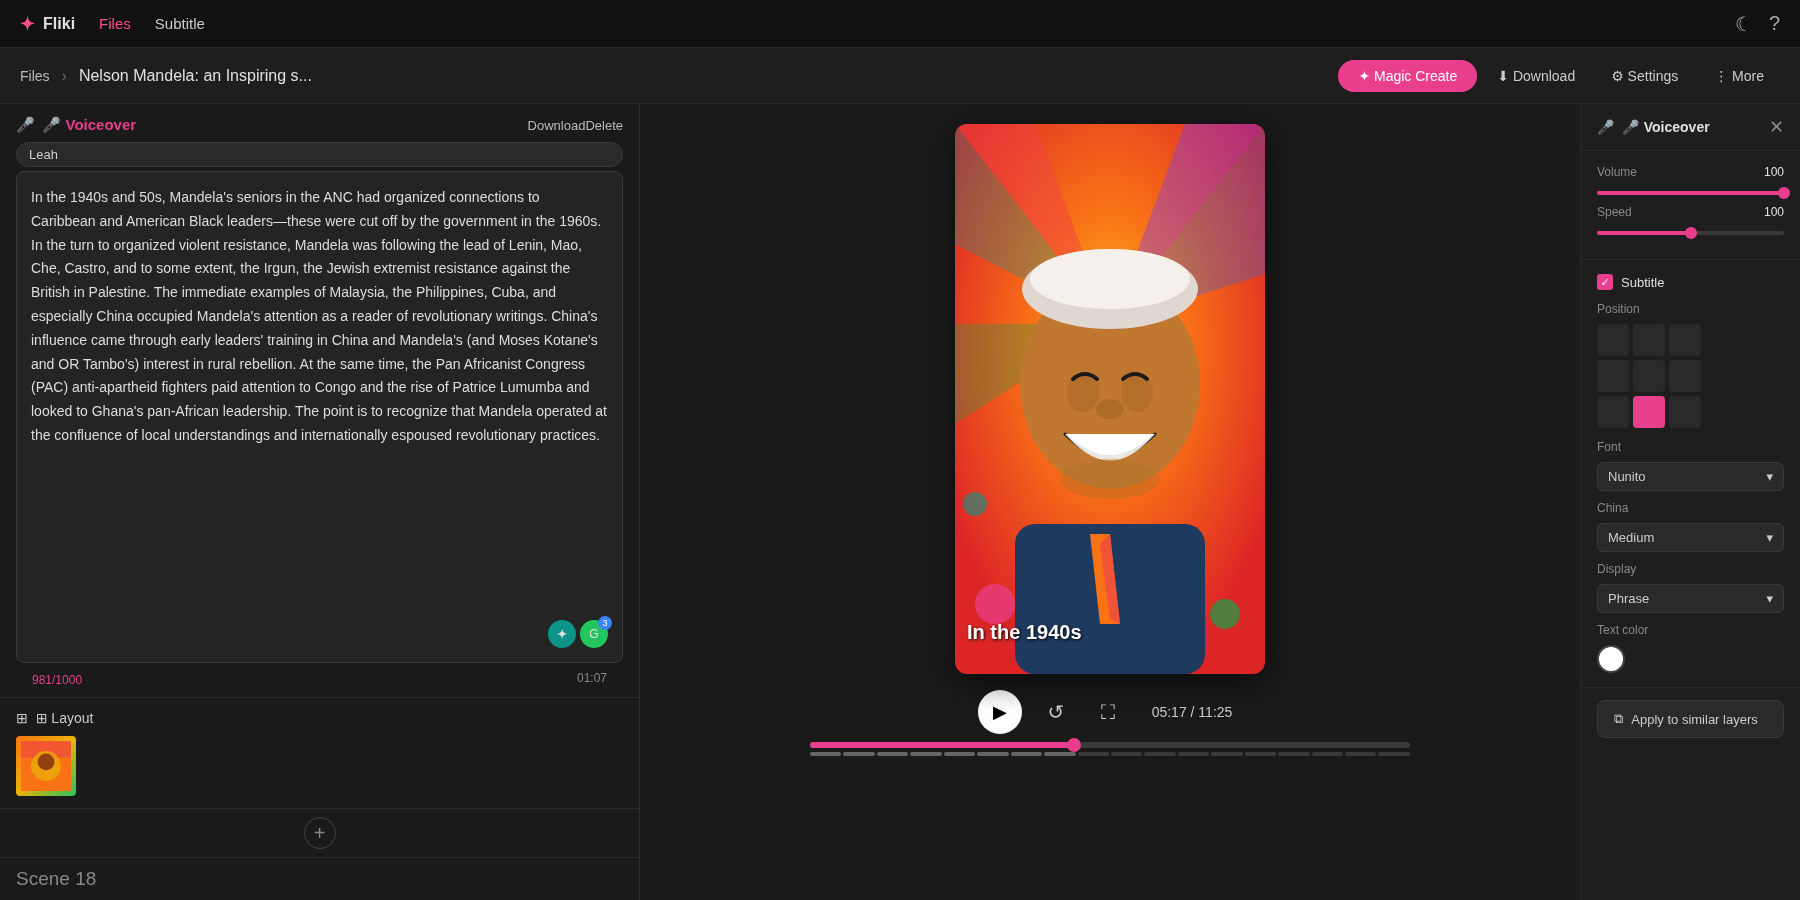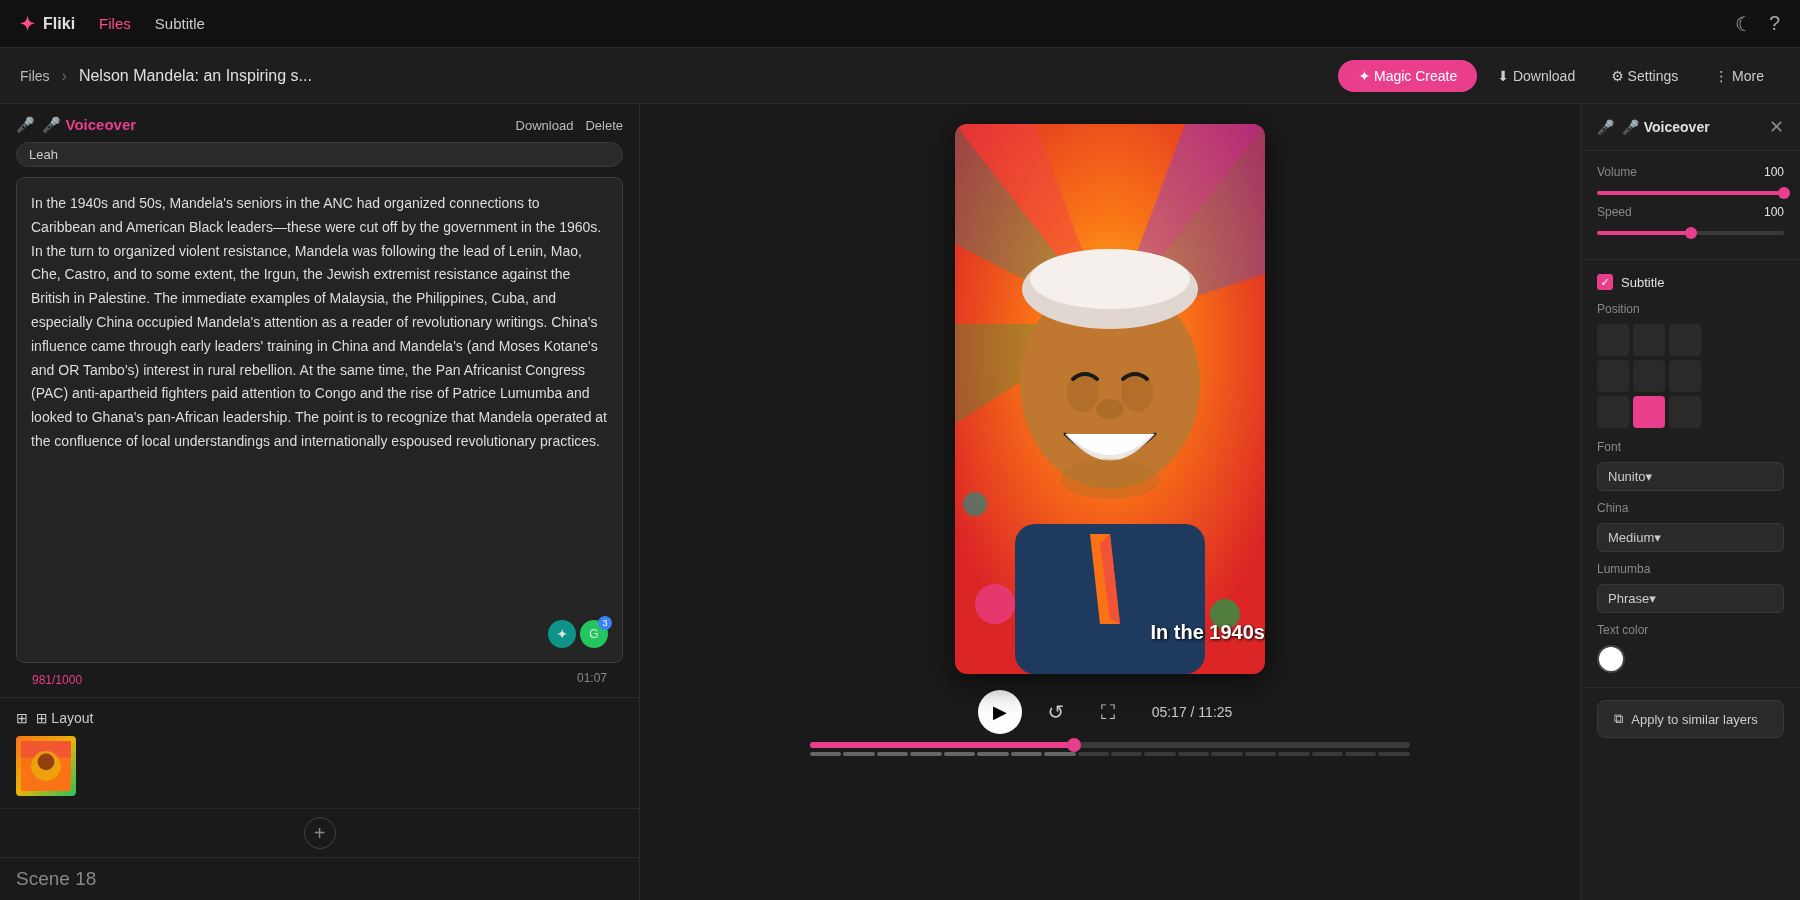--- a/index.html
+++ b/index.html
@@ -79,27 +79,27 @@
     .voiceover-header {
       display: flex;
       align-items: center;
       padding: 12px 16px 8px;
       justify-content: space-between;
     }
     .voiceover-title {
       display: flex; align-items: center; gap: 8px;
       color: #e83e8c; font-size: 15px; font-weight: 600;
     }
-    .voiceover-actions { display: flex; gap: 12px; }
+    .voiceover-actions { display: flex; }
     .voiceover-action-btn {
       background: none; border: none; color: #bbb; font-size: 13px; cursor: pointer;
     }
 
     .voice-tag {
-      margin: 0 16px 10px;
+      margin: 0 16px 4px;
       background: #2a2a2a;
       border: 1px solid #3a3a3a;
       border-radius: 16px;
       padding: 4px 12px;
       font-size: 13px;
       color: #ccc;
       display: inline-block;
       cursor: pointer;
     }
 
@@ -191,22 +191,22 @@
       border-radius: 12px;
       overflow: hidden;
       position: relative;
       background: #000;
       box-shadow: 0 8px 32px rgba(0,0,0,0.6);
     }
 
     .subtitle-overlay {
       position: absolute;
       bottom: 30px;
-      left: 0; right: 0;
-      text-align: right;
+      left: 12px; right: 0;
+      text-align: left;
       color: #fff;
       font-size: 20px;
       font-weight: bold;
       text-shadow: 1px 1px 3px #000;
     }
 
     
     .video-controls {
       width: 100%;
       max-width: 600px;
@@ -342,21 +342,21 @@
 
     
     .dropdown-btn {
       background: #2a2a2a;
       border: 1px solid #3a3a3a;
       color: #ccc;
       border-radius: 6px;
       padding: 6px 10px;
       font-size: 13px;
       cursor: pointer;
-      display: flex; align-items: center; 
+      display: flex; align-items: center; justify-content: space-between;
       width: 100%;
       margin-bottom: 10px;
     }
 
     .apply-btn {
       margin: 12px 16px;
       background: #2a2a2a;
       border: 1px solid #3a3a3a;
       color: #ccc;
       border-radius: 8px;
@@ -602,21 +602,21 @@
         <span>Nunito</span>
         <span>▾</span>
       </button>
 
       <div class="rp-label">China</div>
       <button class="dropdown-btn">
         <span>Medium</span>
         <span>▾</span>
       </button>
 
-      <div class="rp-label">Lumumba</div>
+      <div class="rp-label">Display</div>
       <button class="dropdown-btn">
         <span>Phrase</span>
         <span>▾</span>
       </button>
 
       <div class="rp-label">Text color</div>
       <div class="text-color-preview"></div>
     </div>
 
     <button class="apply-btn">

